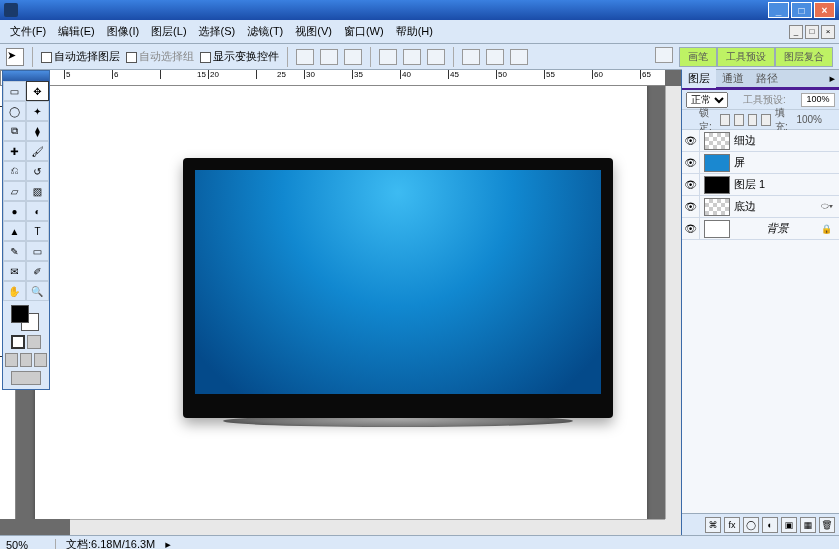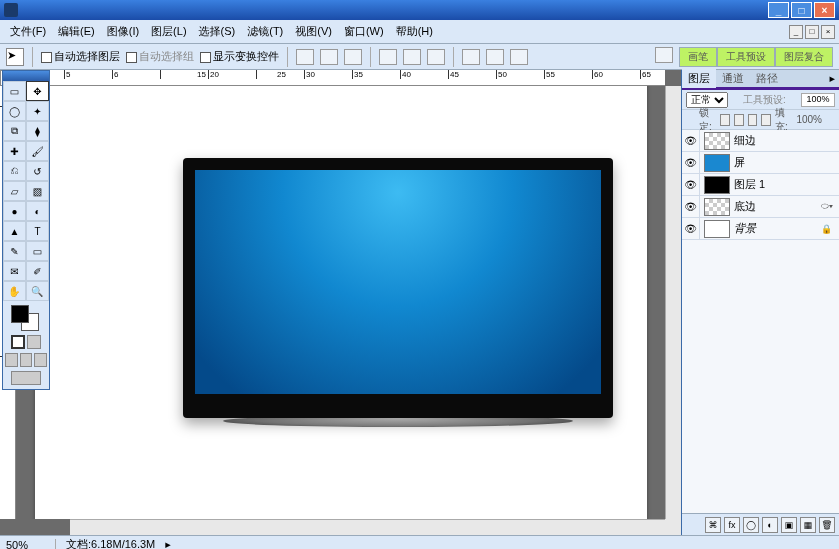--- a/index.html
+++ b/index.html
@@ -268,21 +268,21 @@
         </div>
         <div class="layer-row">
           <div class="eye">👁</div>
           <div class="thumb checker"></div>
           <div class="lname">底边</div>
           <div class="badge">⬭▾</div>
         </div>
         <div class="layer-row">
           <div class="eye">👁</div>
           <div class="thumb white"></div>
-          <div class="lname" style="font-style: italic;">背景</div>
+          <div class="lname" style="font-style: italic; text-align: center;">背景</div>
           <div class="badge">🔒</div>
         </div>
       </div>
     <div class="lp-footer">
       <div class="fbtn">⌘</div>
       <div class="fbtn">fx</div>
       <div class="fbtn">◯</div>
       <div class="fbtn">◐</div>
       <div class="fbtn">▣</div>
       <div class="fbtn">▦</div>

